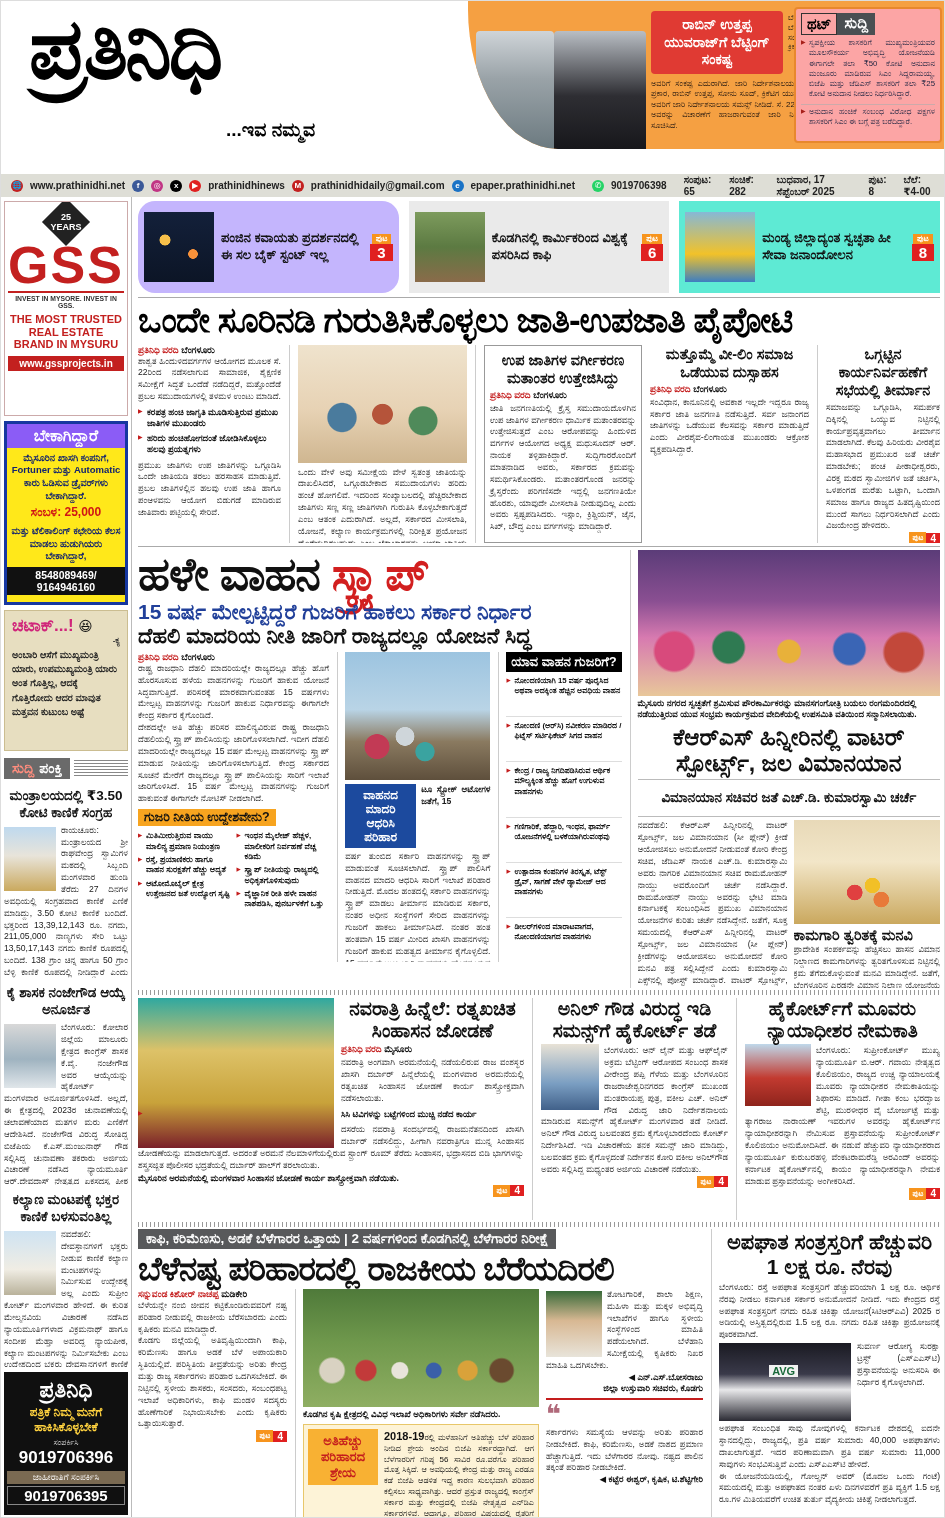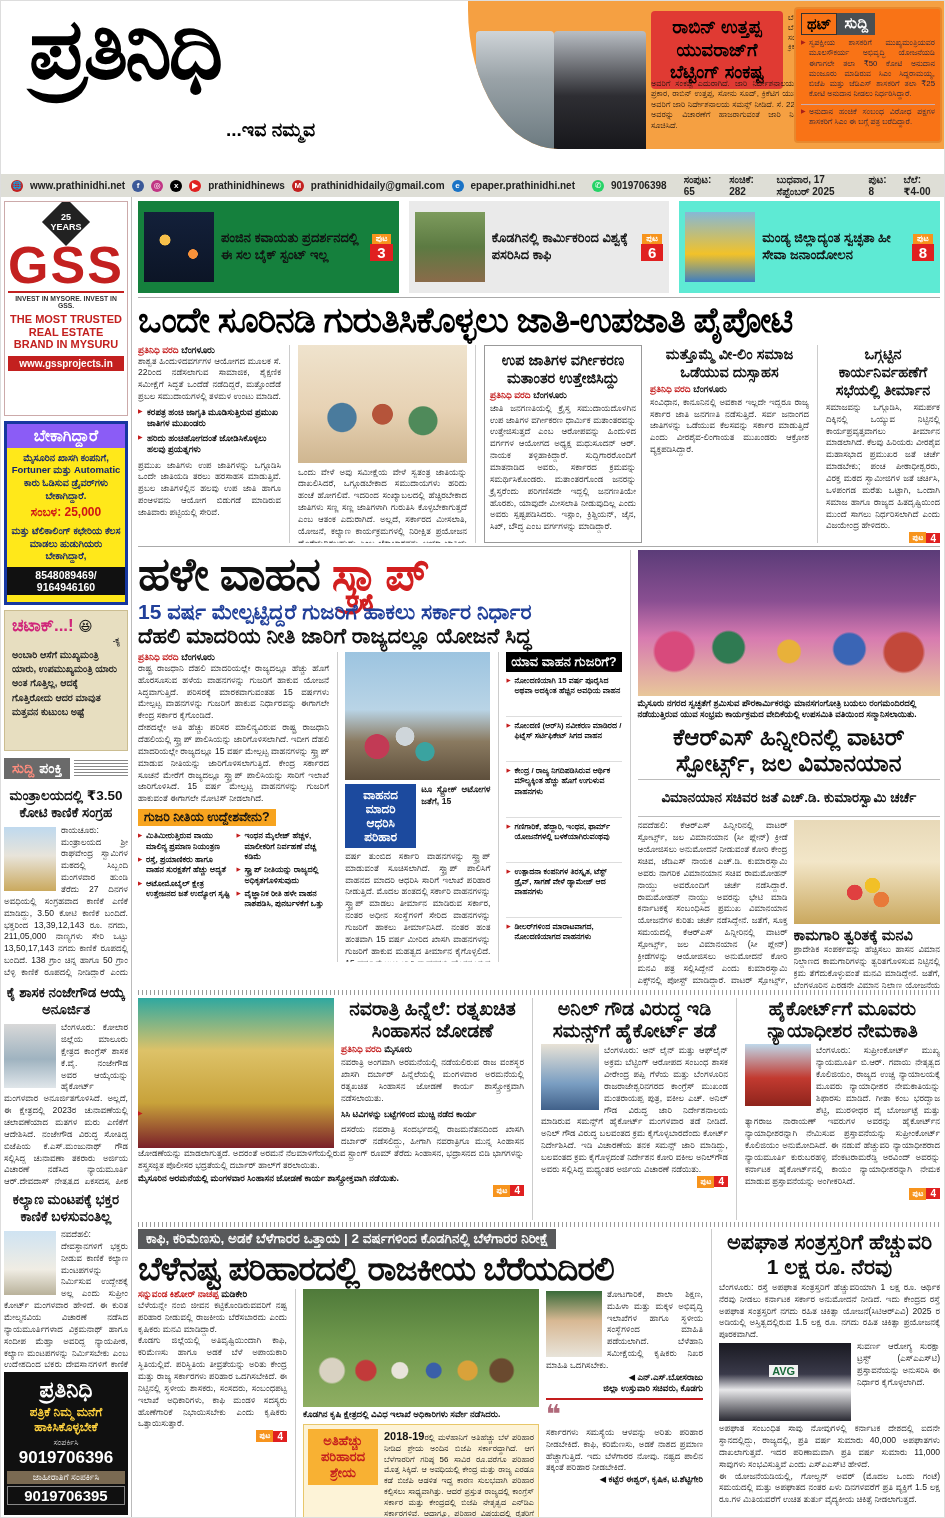--- a/index.html
+++ b/index.html
@@ -10,24 +10,24 @@
   
   .hdr { position:absolute; top:0; left:0; width:945px; height:196px; }
   .masthead { position:relative; height:148px; overflow:hidden; }
   .logo { position:absolute; left:28px; top:6px; font-size:84px; font-weight:800; letter-spacing:-3px; line-height:1.0; color:#000; }
   .tagline { position:absolute; left:225px; top:118px; font-size:19px; font-weight:800; color:#000; }
   .hdr-blob { position:absolute; right:0; top:0; width:478px; height:148px; background:#f5a042; border-bottom-left-radius:90px 140px; overflow:hidden; }
   .hdr-photo { position:absolute; width:78px; height:118px; bottom:0; border-radius:4px 4px 0 0; }
   .ph-man1 { left:8px; background:linear-gradient(180deg,#cfd4d8 0%,#9aa3a8 40%,#6c7a80 100%); }
   .ph-man2 { left:86px; width:92px; background:linear-gradient(180deg,#b9bec4 0%,#2e2e33 55%,#17171b 100%); }
   .bet-box { position:absolute; left:183px; top:10px; width:132px; background:#e03a33; border-radius:4px; padding:5px 6px; text-align:center; }
-  .bet-box .t { color:#000000; font-weight:800; font-size:18px; line-height:1.25; }
+  .bet-box .t { color:#ffffff; font-weight:800; font-size:14px; line-height:1.25; }
   .bet-body { position:absolute; left:183px; top:78px; width:180px; font-size:8px; line-height:1.3; color:#201510; text-align:justify; }
   .bet-lead { position:absolute; left:320px; top:12px; width:62px; font-size:7.5px; line-height:1.3; color:#201510; }
-  .that-box { position:absolute; right:4px; top:6px; width:148px; height:136px; background:#f97316; border:2px solid #e8882d; border-radius:4px; padding:4px 5px; overflow:hidden; }
+  .that-box { position:absolute; right:4px; top:6px; width:148px; height:136px; background:#fca5a5; border:2px solid #e8882d; border-radius:4px; padding:4px 5px; overflow:hidden; }
   .that-title { display:flex; align-items:stretch; margin-bottom:3px; }
   .that-t1 { font-size:15px; font-weight:800; color:#000; padding:1px 5px; border:1px solid #333; }
   .that-t2 { font-size:15px; font-weight:800; color:#fff; background:#4a4f52; padding:1px 7px; }
   .that-item { font-size:7.8px; line-height:1.32; color:#1c2340; margin-bottom:4px; padding-left:8px; position:relative; text-align:justify; }
   .that-item::before { content:"▶"; position:absolute; left:0; top:1px; font-size:6px; color:#a8201a; }
   .that-sep { border-top:1px solid #caa; margin:2px 0; }
   .strip { position:absolute; top:148px; left:0; width:945px; height:25px; background:#f5a042; display:flex; align-items:center; }
   .strip .type { font-size:13px; font-weight:800; color:#3d2000; padding:0 14px 0 30px; }
   .strip .cities { font-size:10.5px; font-weight:700; color:#2a1600; }
   .infobar { position:absolute; top:173px; left:0; width:945px; height:23px; background:#deded6; display:flex; align-items:center; gap:7px; padding:0 10px; font-size:10px; font-weight:700; color:#222; }
@@ -81,21 +81,21 @@
   .puta { display:inline-flex; flex-direction:column; align-items:center; vertical-align:middle; }
   .puta .pl { background:#f7941d; color:#fff; font-size:8px; font-weight:800; padding:0 4px; }
   .puta .pn { background:#e02020; color:#fff; font-size:15px; font-weight:800; padding:0 7px; }
   .puta-inline { display:inline-flex; align-items:center; float:right; }
   .puta-inline .pl { background:#f7941d; color:#fff; font-size:7.5px; font-weight:800; padding:1px 3px; }
   .puta-inline .pn { background:#e02020; color:#fff; font-size:10px; font-weight:800; padding:0 4px; }
 
   
   .teasers { display:flex; gap:10px; height:92px; margin-bottom:4px; }
   .teaser { flex:1; display:flex; align-items:center; gap:7px; padding:6px; position:relative; }
-  .tz1 { background:#15803d; } .tz2 { background:#eaeaea; } .tz3 { background:#5eead4; }
+  .tz1 { background:#c4b5fd;border-radius:17px; } .tz2 { background:#eaeaea; } .tz3 { background:#5eead4; }
   .tz-ph { width:70px; height:70px; flex:0 0 auto; }
   .tzp1 { background:radial-gradient(circle at 30% 40%, #f7c04a 0 8%, transparent 9%),radial-gradient(circle at 70% 60%, #f7913a 0 7%, transparent 8%),linear-gradient(180deg,#13203a 0%,#0c1526 100%); }
   .tzp2 { background:linear-gradient(180deg,#7d9b5d 0%,#5c7a42 50%,#8a6b4a 100%); }
   .tzp3 { background:linear-gradient(180deg,#86b8d6 0%,#f2c229 60%,#3e7ec1 100%); }
   .tz-t { font-size:13px; font-weight:800; line-height:1.3; color:#111; }
 
   .rule { border-top:1px solid #aaa; margin:3px 0; }
   .hatch { height:5px; background:repeating-linear-gradient(90deg,#999 0 1px,transparent 1px 4px); margin:2px 0; }
 
   

